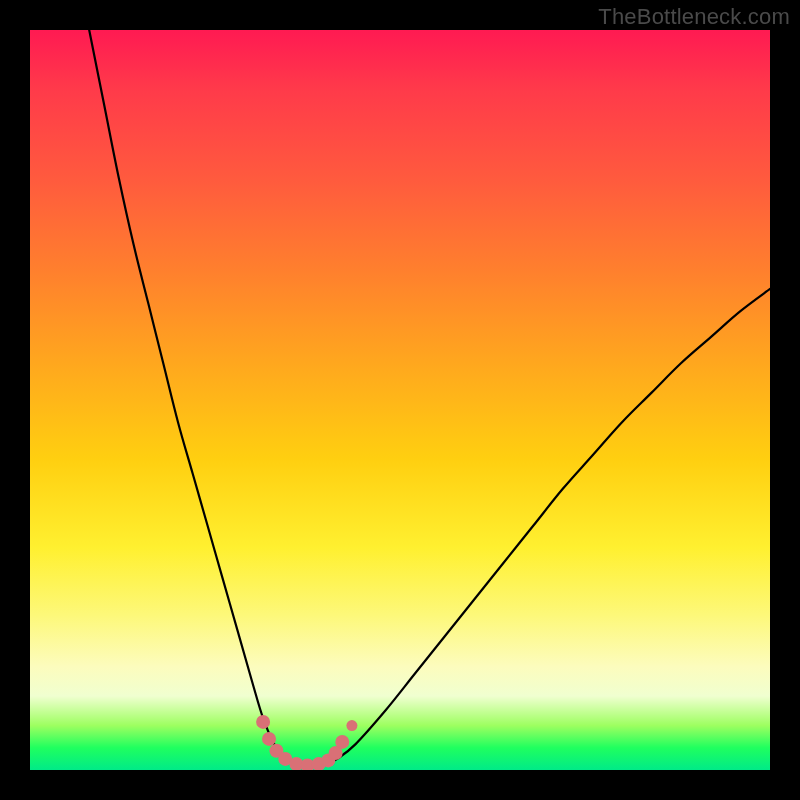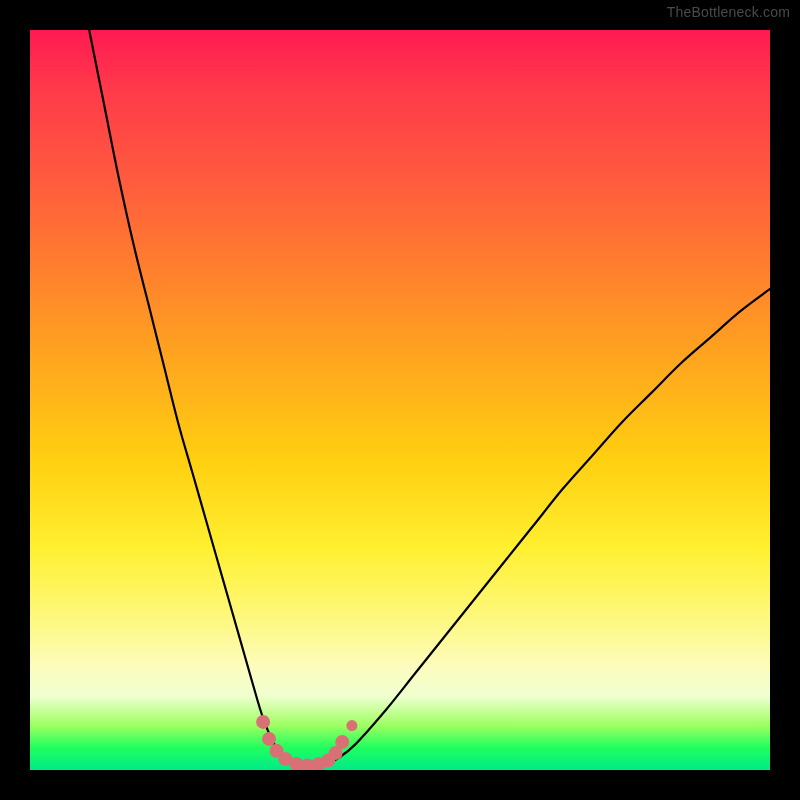--- a/index.html
+++ b/index.html
@@ -47,21 +47,21 @@
     left: 0;
     top: 0;
     width: 740px;
     height: 740px;
   }
   .watermark {
     position: absolute;
     top: 4px;
     right: 10px;
     color: #4a4a4a;
-    font-size: 14px;
+    font-size: 22px;
     letter-spacing: 0.2px;
     user-select: none;
   }
 </style>
 </head>
 <body>
 
 <div class="frame">
   <div class="plot">
     <svg viewBox="0 0 740 740">

